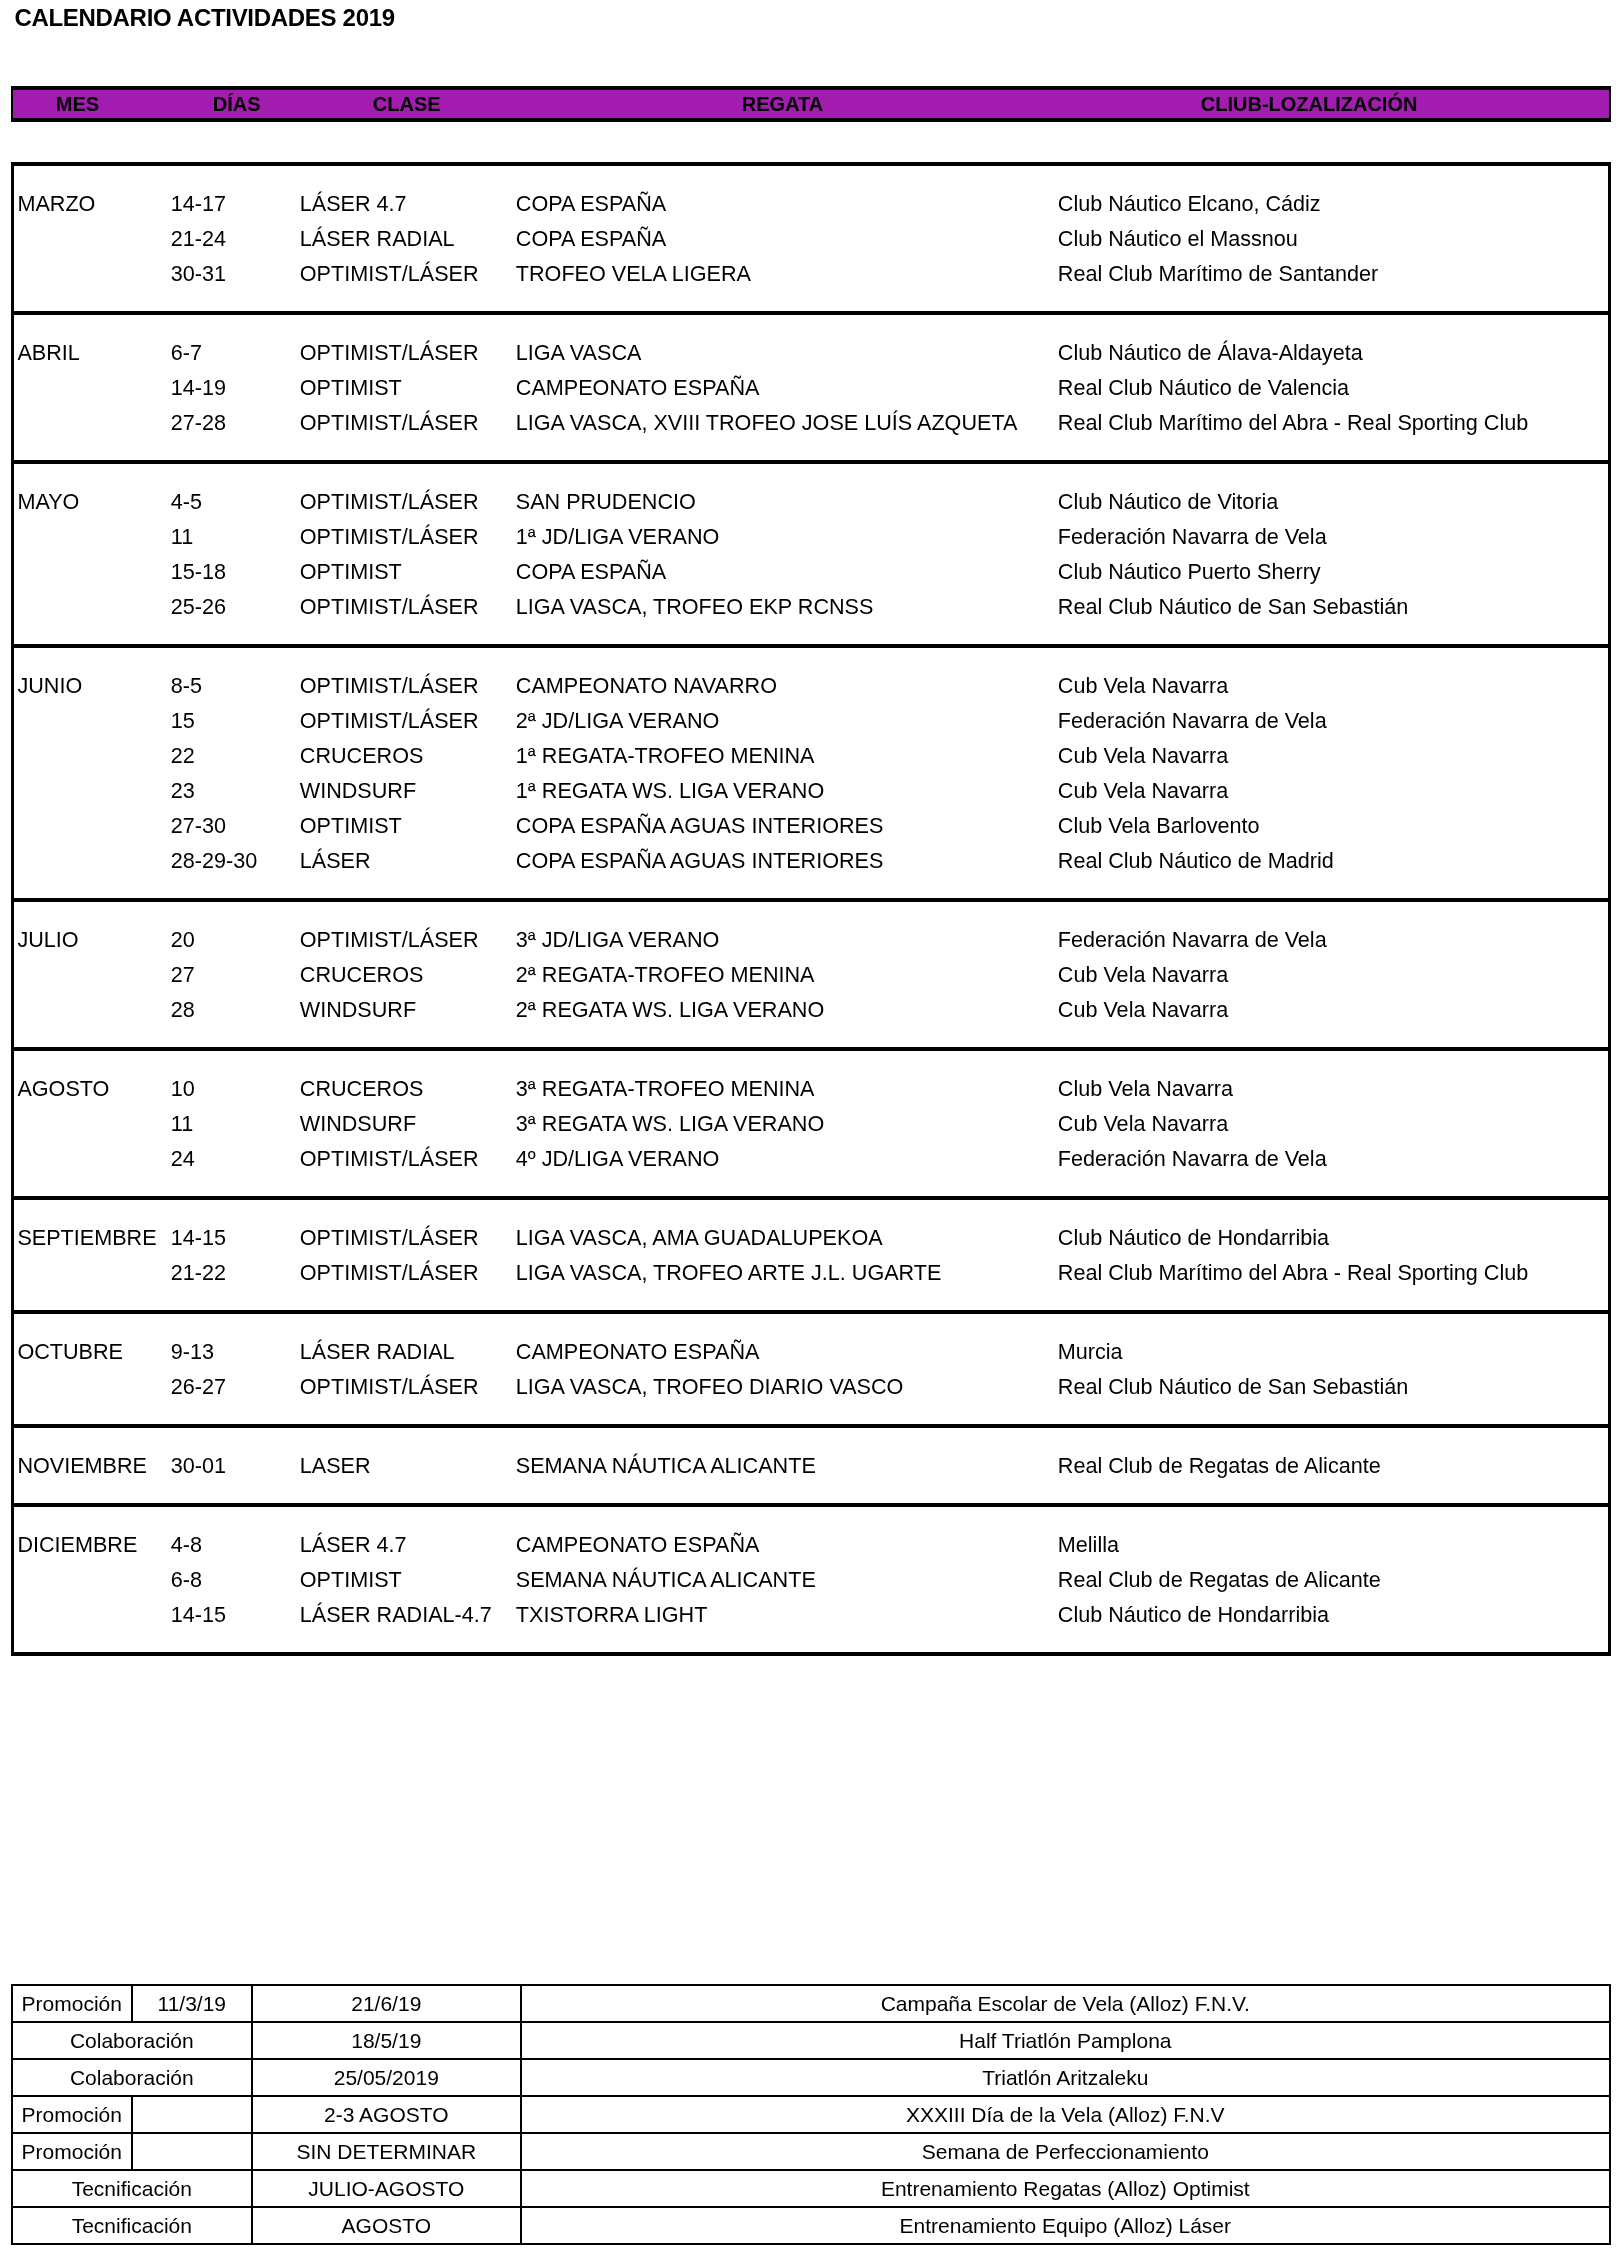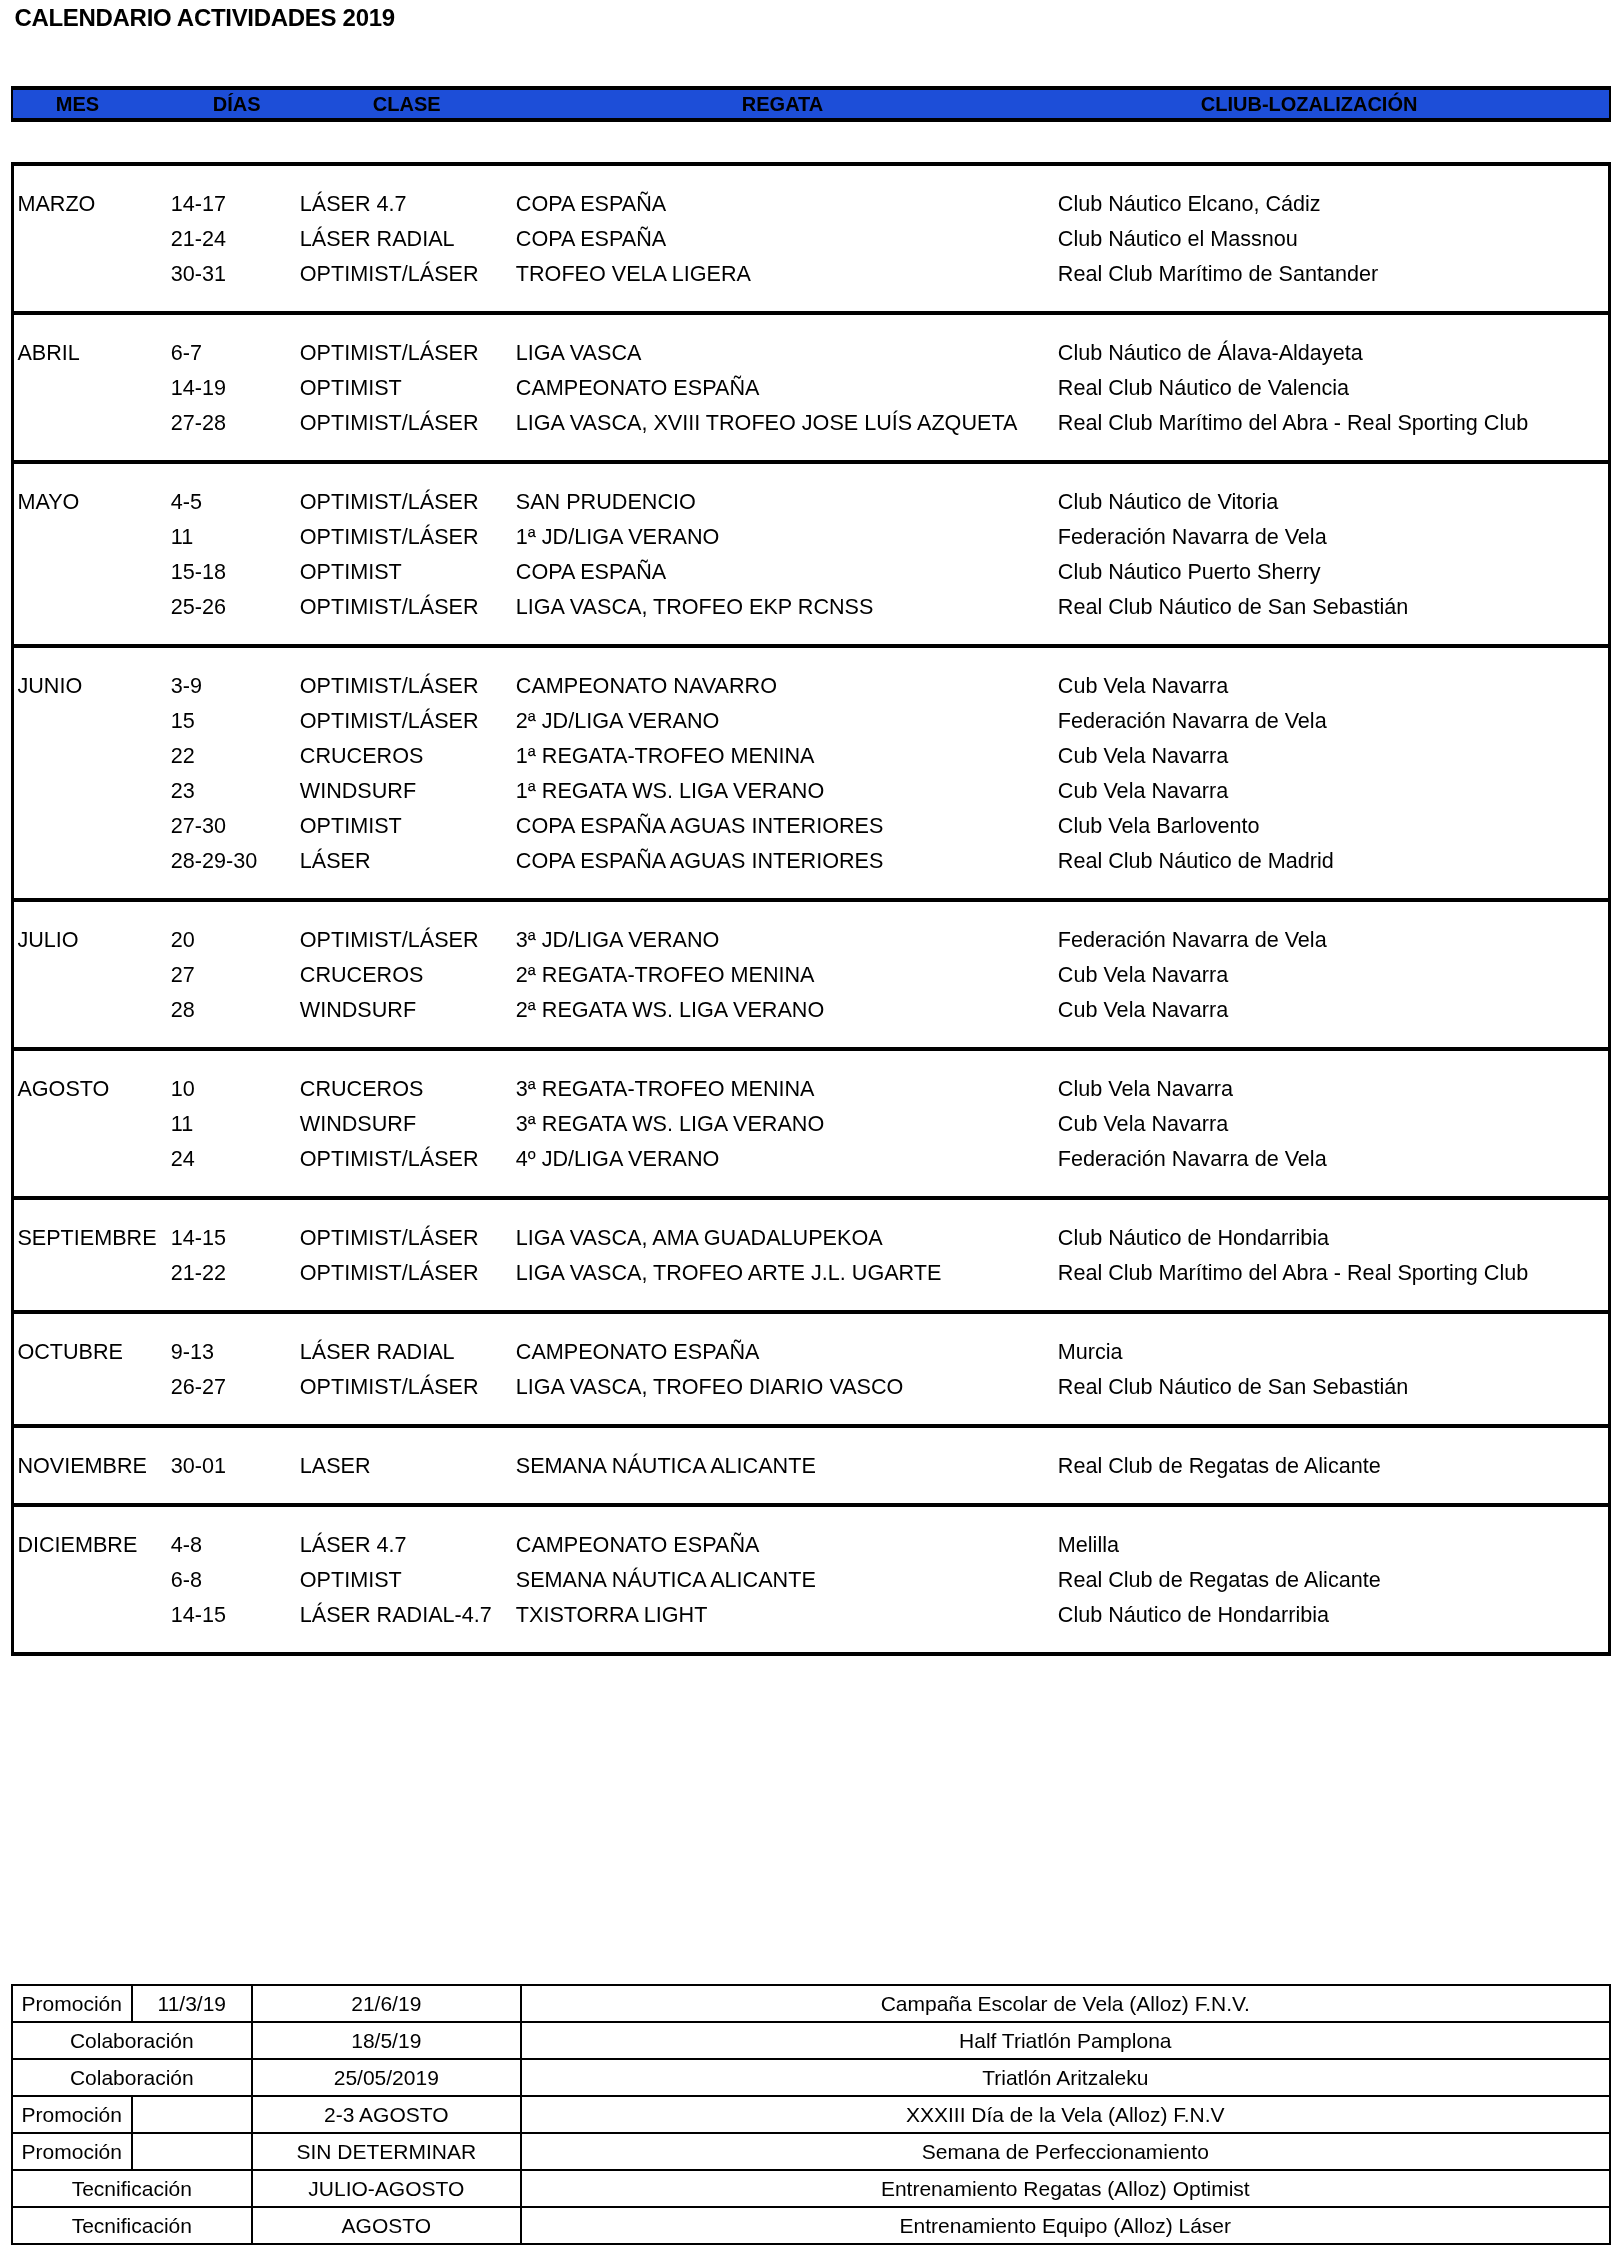--- a/index.html
+++ b/index.html
@@ -35,21 +35,21 @@
     white-space: nowrap;
   }
 
   
   .header-bar {
     position: absolute;
     left: 10.8px;
     top: 86px;
     width: 1600px;
     height: 36px;
-    background: #1d4ed8;
+    background: #a21caf;
     border-top: 4.5px solid #000;
     border-bottom: 4.5px solid #000;
     border-left: 2.7px solid #000;
     border-right: 2.7px solid #000;
     box-sizing: border-box;
   }
   .header-bar .hcell {
     position: absolute;
     top: 50%;
     transform: translateY(-50%);
@@ -252,21 +252,21 @@
             <span class="c-clase">OPTIMIST/LÁSER</span>
             <span class="c-regata">LIGA VASCA, TROFEO EKP RCNSS</span>
             <span class="c-club">Real Club Náutico de San Sebastián</span>
           </div>
         </div>
       </div>
       <div class="month-block">
         <div class="mb-inner">
           <div class="ev-row">
             <span class="c-mes">JUNIO</span>
-            <span class="c-dias">3-9</span>
+            <span class="c-dias">8-5</span>
             <span class="c-clase">OPTIMIST/LÁSER</span>
             <span class="c-regata">CAMPEONATO NAVARRO</span>
             <span class="c-club">Cub Vela Navarra</span>
           </div>
           <div class="ev-row">
             <span class="c-mes"></span>
             <span class="c-dias">15</span>
             <span class="c-clase">OPTIMIST/LÁSER</span>
             <span class="c-regata">2ª JD/LIGA VERANO</span>
             <span class="c-club">Federación Navarra de Vela</span>

